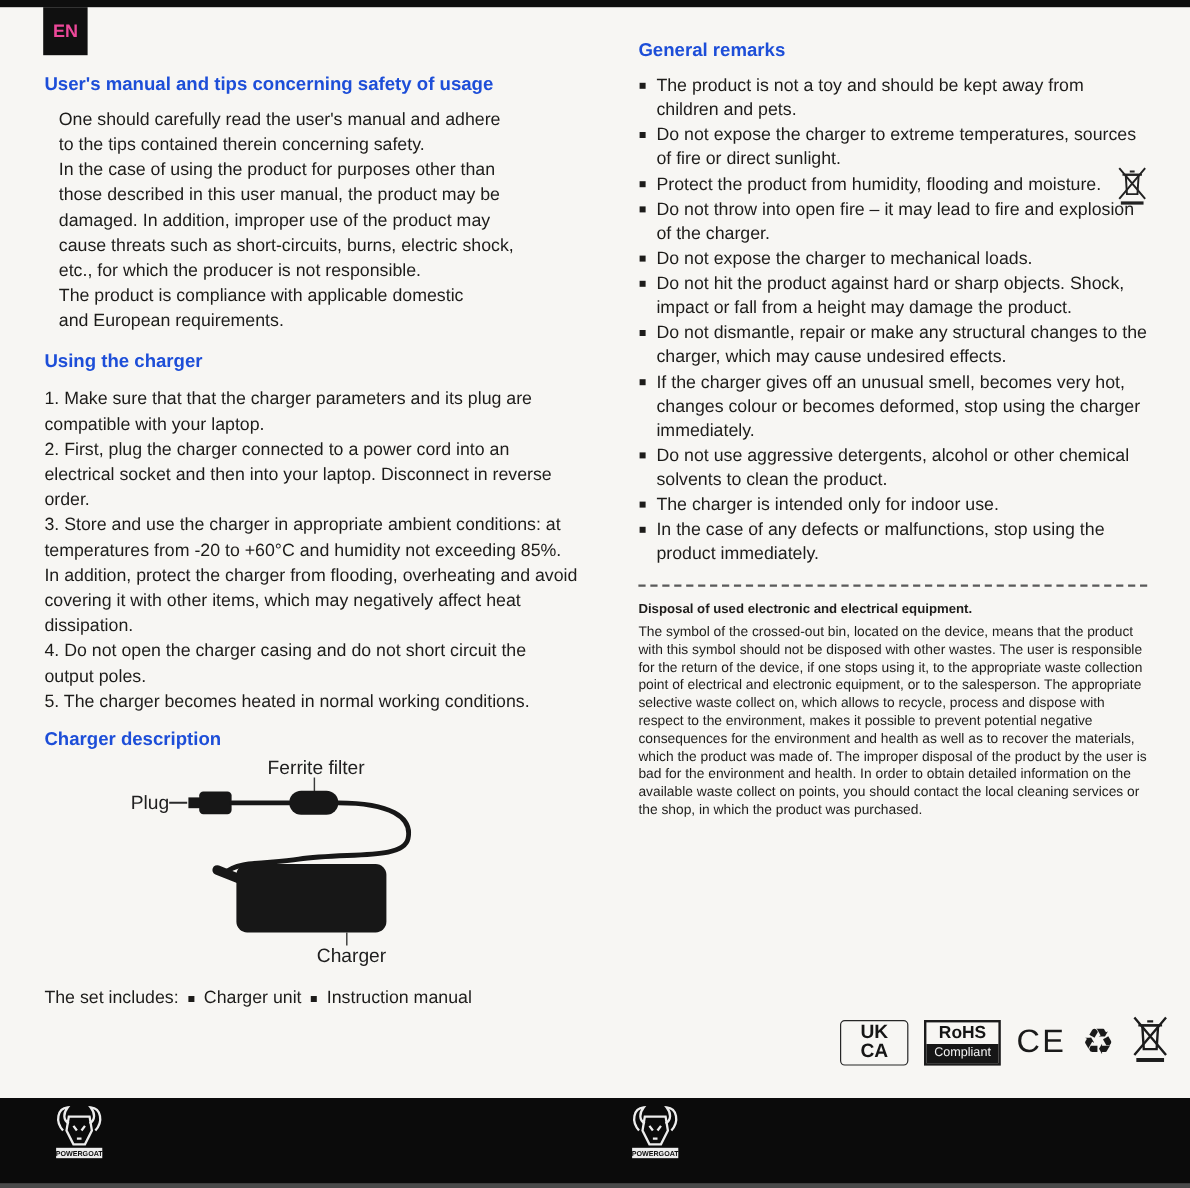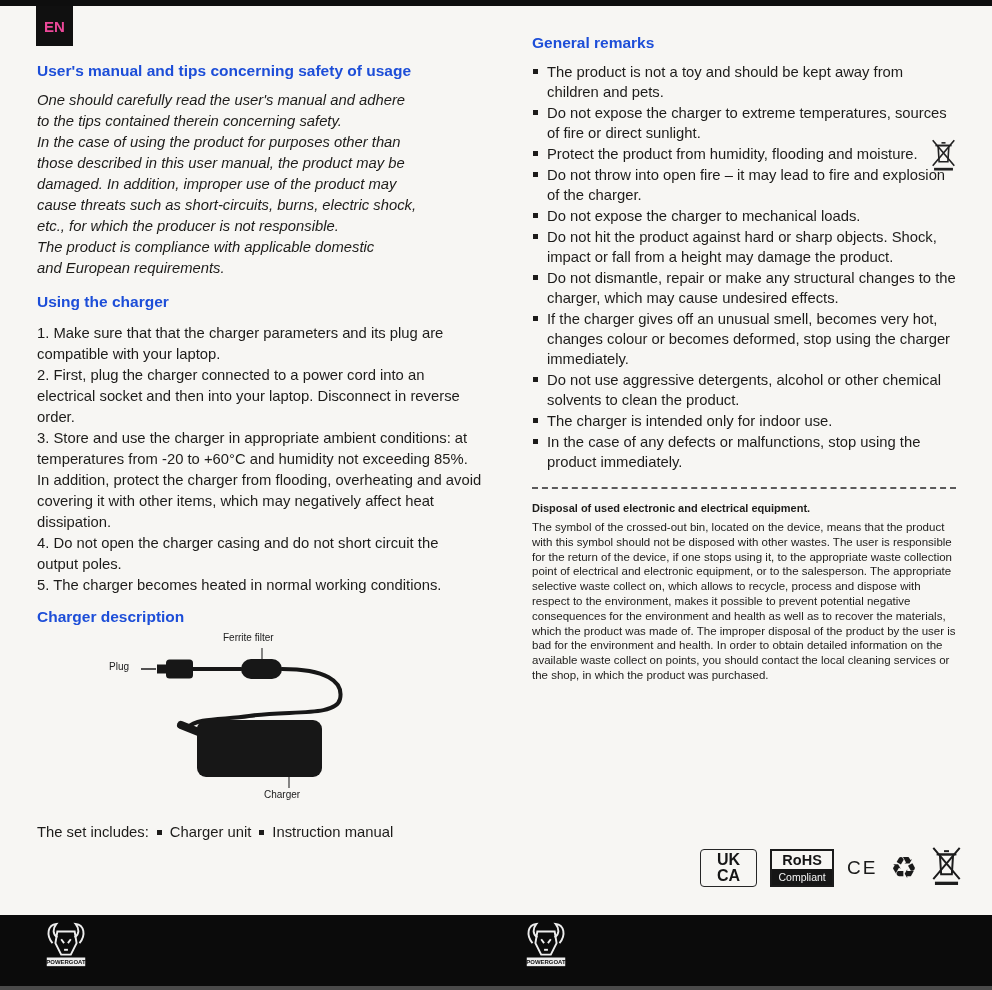--- a/index.html
+++ b/index.html
@@ -9,54 +9,54 @@
     font-family:"Liberation Sans","DejaVu Sans",sans-serif;
   }
   .top-bar{position:absolute;top:0;left:0;right:0;height:6px;background:#0e0e0e;}
   .en-badge{
     position:absolute;left:36px;top:6px;width:37px;height:40px;background:#101010;
     color:#ec4899;font-weight:bold;font-size:15px;display:flex;align-items:center;justify-content:center;
   }
   .col-left{position:absolute;left:37px;top:62px;width:445px;}
   .col-right{position:absolute;left:532px;top:34px;width:424px;}
   h2{font-size:15.5px;font-weight:bold;margin:0 0 10px 0;color:#1d4ed8;}
-  .para{font-size:14.8px;line-height:21px;margin:0 0 14px 0;white-space:pre-line;font-style:italic;}
+  .para{font-size:14.8px;line-height:21px;margin:0 0 14px 12px;white-space:pre-line;}
   .step{font-size:14.8px;line-height:21px;margin:0;}
   .steps{margin:0 0 10px 0;}
   .h-using{margin-top:4px;margin-bottom:12px;}
   .h-desc{margin-top:12px;margin-bottom:6px;}
   .remarks-list{list-style:none;margin:0;padding:0;}
   .remarks-list li{
     position:relative;font-size:14.8px;line-height:20px;padding-left:15px;margin:0 0 1px 0;
   }
   .remarks-list li .sq{
     position:absolute;left:1px;top:7px;width:5px;height:5px;background:#1d1c1a;display:block;
   }
   .divider{border:none;border-top:2px dashed #5a5a5a;margin:15px 0 0 0;}
   .disposal-h{font-size:11px;font-weight:bold;margin:13px 0 6px 0;}
   .disposal-t{font-size:11.5px;line-height:14.8px;margin:0;}
   .diagram{position:relative;height:172px;margin-top:4px;}
   .diagram svg{position:absolute;left:0;top:0;}
-  .dlabel{position:absolute;font-size:10px;color:#202020;}
+  .dlabel{position:absolute;font-size:16px;color:#202020;}
   .lab-ferrite{left:186px;top:0px;}
   .lab-plug{left:72px;top:29px;}
   .lab-charger{left:227px;top:157px;}
   .set-line{margin-top:20px;font-size:14.8px;display:flex;align-items:center;gap:8px;}
   .set-line .lbl{font-weight:normal;}
   .set-line .sq{width:5px;height:5px;background:#1d1c1a;display:inline-block;}
   .weee-top{position:absolute;left:930px;top:138px;}
   .certs{position:absolute;left:700px;top:846px;display:flex;align-items:center;gap:13px;}
   .ukca{
     border:1.5px solid #262626;border-radius:4px;padding:2px 16px;text-align:center;
     font-weight:bold;font-size:16px;line-height:16px;color:#161616;
   }
   .rohs{border:2px solid #1b1b1b;text-align:center;min-width:60px;}
   .rohs .r1{font-weight:bold;font-size:14.5px;padding:1px 6px;color:#141414;}
   .rohs .r2{background:#161616;color:#f5f5f5;font-size:10.5px;padding:1.5px 4px 2.5px;}
-  .ce{font-size:19px;color:#1a1a1a;letter-spacing:2px;font-weight:normal;}
+  .ce{font-size:27px;color:#1a1a1a;letter-spacing:2px;font-weight:normal;}
   .recycle{font-size:30px;color:#1a1a1a;line-height:30px;}
   .footer-bar{
     position:absolute;left:0;right:0;bottom:0;height:71px;background:#0b0b0b;
     border-bottom:4px solid #4a4a4a;
   }
   .logo{position:absolute;bottom:12px;}
   .logo-left{left:44px;}
   .logo-center{left:524px;}
 </style>
 </head>

